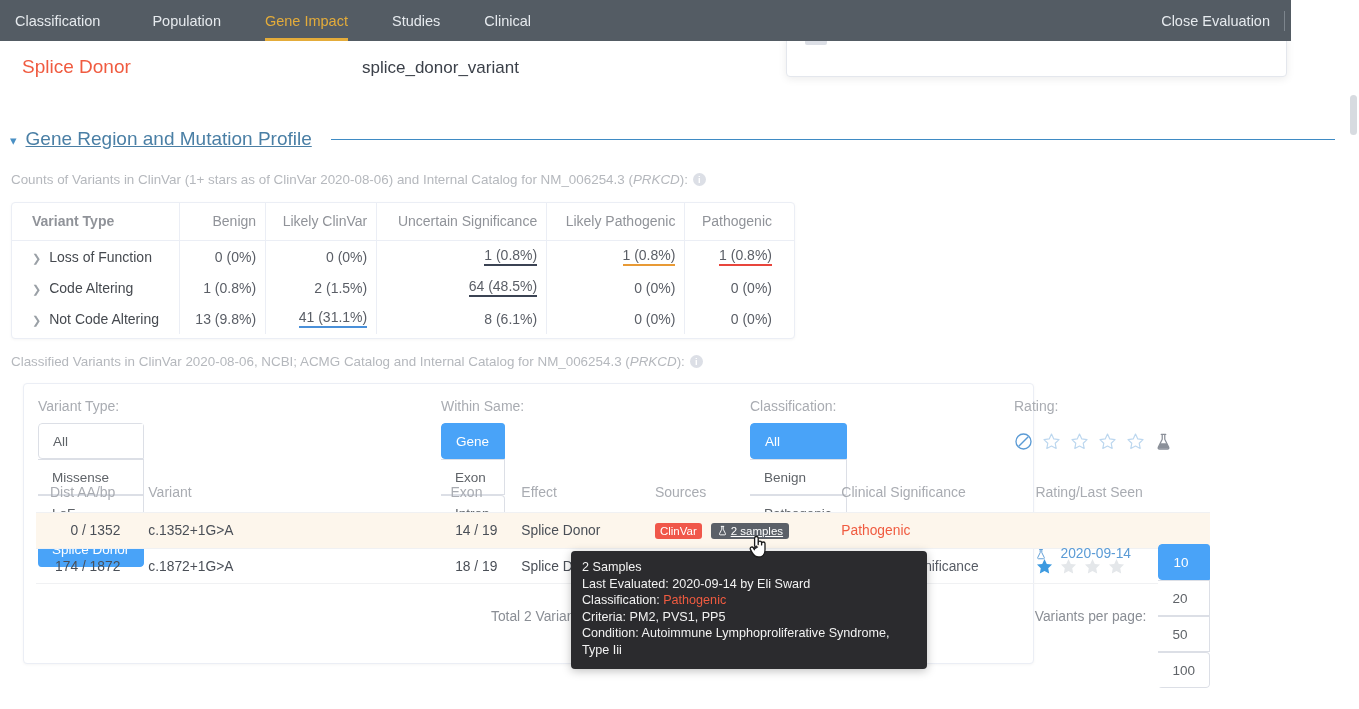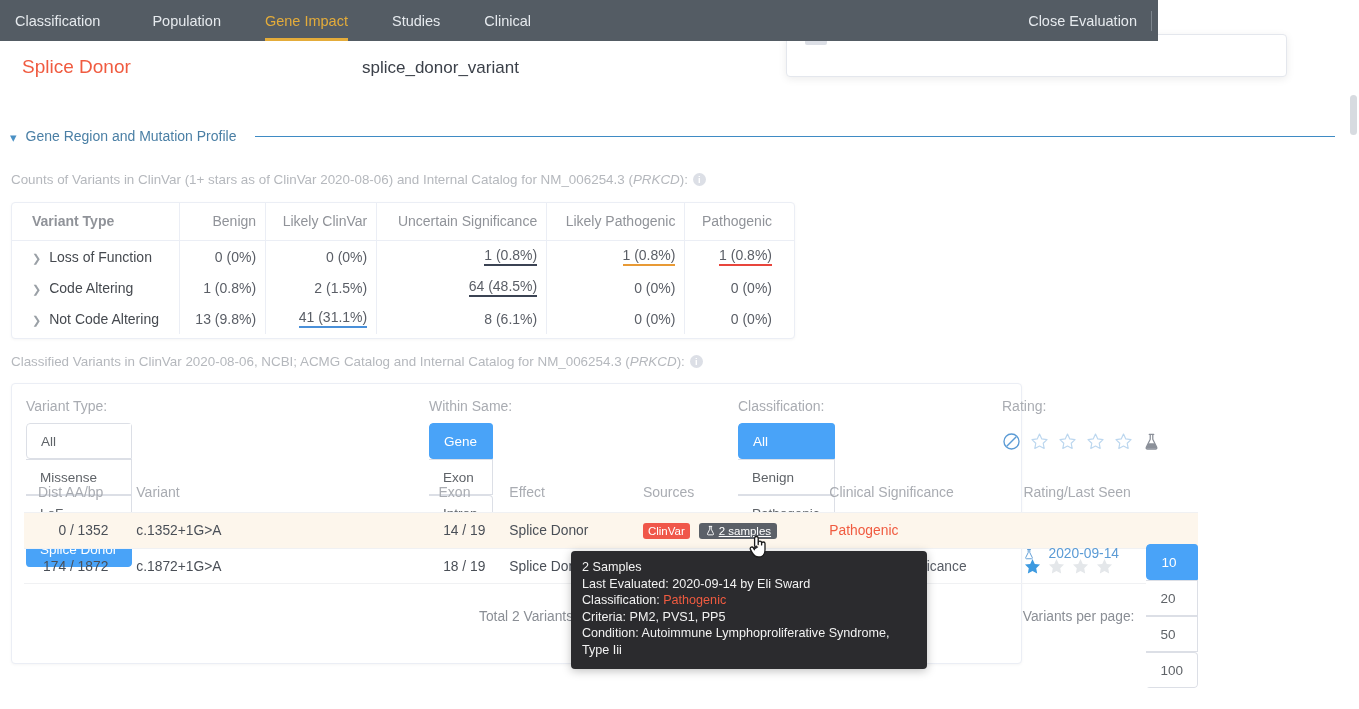--- a/index.html
+++ b/index.html
@@ -7,21 +7,21 @@
     margin: 0; padding: 0;
     width: 1359px; height: 709px;
     background: #fff;
     font-family: "Liberation Sans", sans-serif;
     overflow: hidden;
   }
   .page { position: relative; width: 1359px; height: 709px; background:#fff; }
 
   
   .topnav {
-    position: absolute; top:0; left:0; width:1158px; height:41px;
+    position: absolute; top:0; left:0; width:1291px; height:41px;
     background:#545c64; z-index: 40;
     display:flex; align-items:stretch;
   }
   .nav-left { display:flex; align-items:stretch; }
   .nav-item {
     color:#e6eaee; font-size:14.5px; padding:0 22px;
     display:flex; align-items:center; height:41px;
     position:relative; cursor:pointer; white-space:nowrap;
   }
   .nav-item.first { padding-left:15px; padding-right:30px;}
@@ -64,21 +64,21 @@
 
   
   .section-head {
     position:absolute; top:128px; left:10px; right:24px;
     display:flex; align-items:center; gap:9px;
   }
   .chev {
     color:#4a90c4; font-size:13px; line-height:1; transform:translateY(1px);
     cursor:pointer; user-select:none;
   }
-  .section-title { color:#4a7fa5; font-size:14px; white-space:nowrap; }
+  .section-title { color:#4a7fa5; font-size:19px; white-space:nowrap;text-decoration:underline; }
   .section-rule { flex:1; height:1px; background:#3f8bc4; margin-left:10px; }
 
   
   .caption {
     position:absolute; left:11px; color:#b5b8bd; font-size:13.4px;
     white-space:nowrap;
   }
   .caption i { font-style:italic; }
   .info-dot {
     display:inline-block; width:13px; height:13px; border-radius:50%;
@@ -111,21 +111,21 @@
   td.zero { color:#b9bcc1; }
   .row-chev { color:#9aa0a6; font-size:11px; margin-right:8px; }
   .uline { display:inline-block; border-bottom:2.5px solid #3b4353; padding-bottom:1px; }
   .uline-orange { border-bottom-color:#e89a35; }
   .uline-red { border-bottom-color:#e8453c; }
   .uline-blue { border-bottom-color:#4a90d9; }
   .uline-dark { border-bottom-color:#3b4353; }
 
   
   .filters-card {
-    position:absolute; left:11px; top:383px; width:1011px; height:281px;
+    position:absolute; left:23px; top:383px; width:1011px; height:281px;
     background:#fff; border:1px solid #ebeef5; border-radius:4px;
     box-shadow:0 1px 3px rgba(0,0,0,0.04);
   }
   .filter-group { position:absolute; }
   .filter-label { color:#a9acb2; font-size:14px; margin-bottom:9px; }
   .btn-group { display:inline-flex; border-radius:4px; overflow:hidden;flex-direction:column; }
   .btn-group .gbtn {
     background:#fff; border:1px solid #dcdfe6; border-left:none;
     color:#5f6368; font-size:13.5px; padding:0 14px; height:36px;
     display:flex; align-items:center; cursor:pointer; white-space:nowrap;

